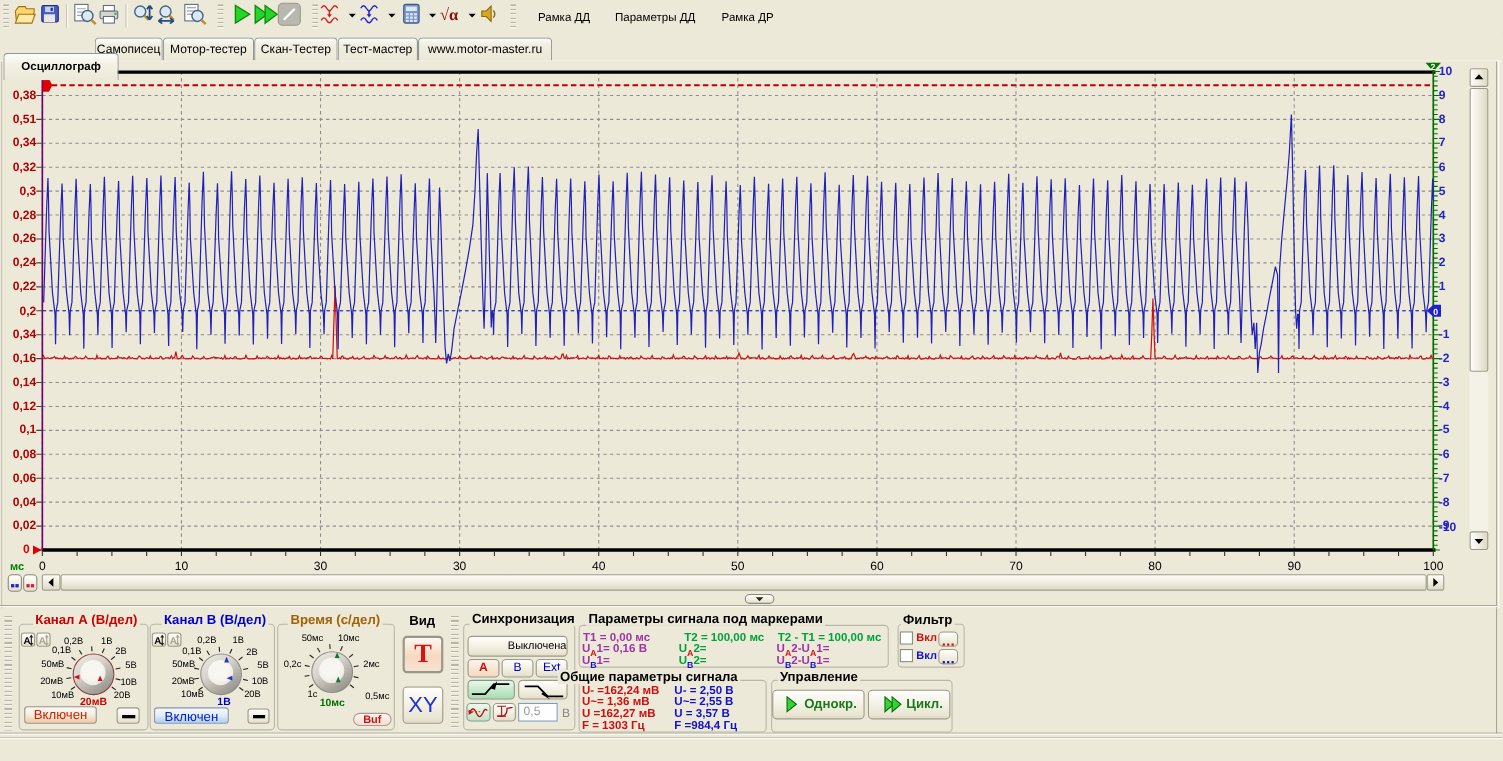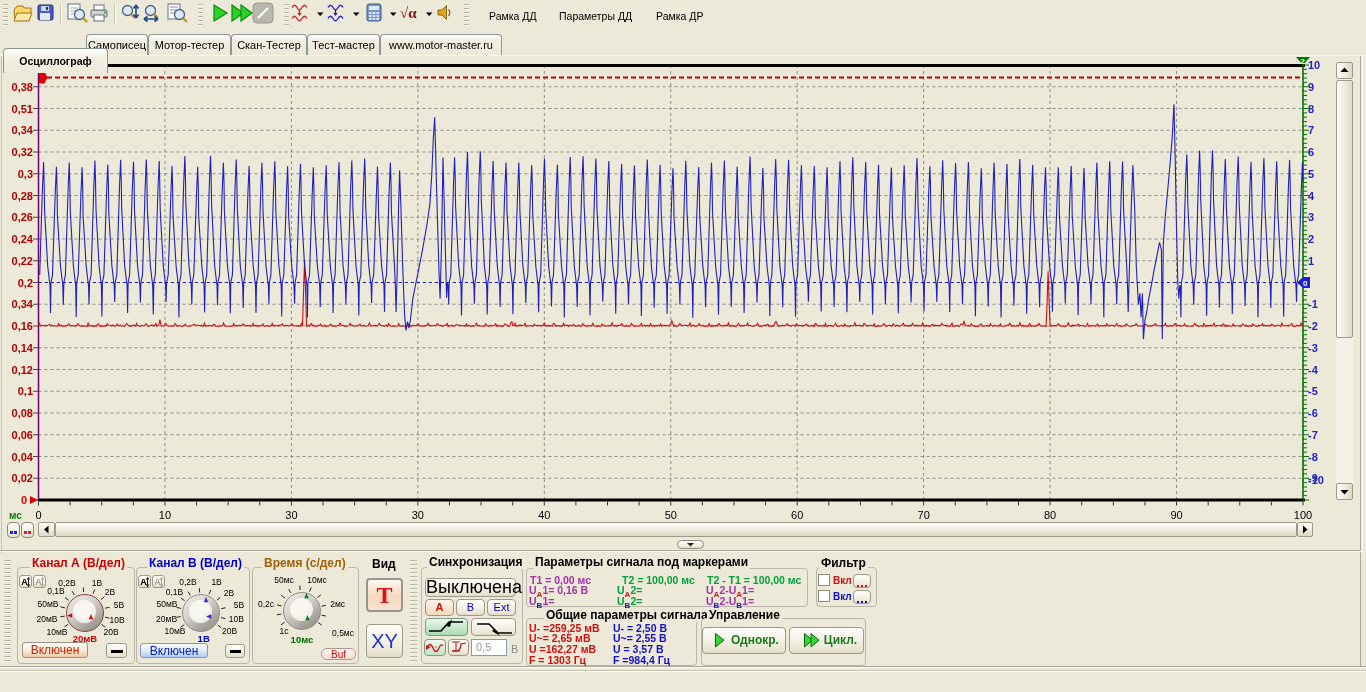--- a/index.html
+++ b/index.html
@@ -305,29 +305,29 @@
 <div class="gb" style="left:252px;top:567px;width:107px;height:97px"></div>
 <div class="gt" style="left:262px;top:557px;color:#a16207">Время (с/дел)</div>
 <div class="knob" style="left:282.5px;top:591.5px;border-color:#8f8d85"></div>
 <div class="kl" style="left:284px;top:580px">50мс</div>
 <div class="kl" style="left:317px;top:580px">10мс</div>
 <div class="kl" style="left:266px;top:604px">0,2с</div>
 <div class="kl" style="left:337.6px;top:604px">2мс</div>
 <div class="kl" style="left:284px;top:631px">1с</div>
 <div class="kl" style="left:343px;top:632.6px">0,5мс</div>
 <div class="kl" style="left:302px;top:638.6px;color:#007000;font-size:9.5px;font-weight:bold">10мс</div>
-<div class="btn" style="left:321px;top:648px;width:35px;height:12px;border-radius:6px;background:linear-gradient(180deg,#fdf6f2,#f6ded2);border-color:#b09890;font-size:10px;font-weight:normal;color:#cc1111;text-align:center;line-height:11px">Buf</div>
+<div class="btn" style="left:321px;top:648px;width:35px;height:12px;border-radius:6px;background:linear-gradient(180deg,#fdf6f2,#f6ded2);border-color:#b09890;font-size:10px;font-weight:bold;color:#cc1111;text-align:center;line-height:11px">Buf</div>
 
 <div class="ab" style="left:372px;top:557px;font-weight:bold;font-size:12px">Вид</div>
 <div class="btn" style="left:366px;top:578px;width:37px;height:34px;border-radius:4px;border:2px solid #99968a;background:linear-gradient(180deg,#fcf9f4,#f7d9be 55%,#f6e3d2);color:#dd1111;font-family:'Liberation Serif',serif;font-size:24px;font-weight:bold;text-align:center;line-height:30px">T</div>
 <div class="btn" style="left:366px;top:624px;width:37px;height:34px;border-radius:4px;color:#2233cc;font-size:20px;text-align:center;line-height:32px">XY</div>
 
 <div class="gb" style="left:421px;top:567px;width:102px;height:97px"></div>
 <div class="gt" style="left:427px;top:556px">Синхронизация</div>
-<div class="btn" style="left:425px;top:578px;width:91px;height:19px;font-size:18px;text-align:left;line-height:17px;border-radius:4px">Выключена</div>
+<div class="btn" style="left:425px;top:578px;width:91px;height:19px;font-size:10px;text-align:right;line-height:17px;border-radius:4px">Выключена</div>
 <div class="btn" style="left:425px;top:599px;width:29px;height:17px;background:linear-gradient(180deg,#fbf4ec,#f6d9bd);border-color:#98948a;font-size:11px;font-weight:bold;color:#cc1111;text-align:center;line-height:15px;border-radius:4px">А</div>
 <div class="btn" style="left:456px;top:599px;width:29px;height:17px;font-size:11px;color:#0000cc;text-align:center;line-height:15px;border-radius:4px">B</div>
 <div class="btn" style="left:487px;top:599px;width:29px;height:17px;font-size:11px;color:#0000bb;text-align:center;line-height:15px;border-radius:4px">Ext</div>
 <div class="btn" style="left:425px;top:618px;width:43px;height:18px;background:linear-gradient(180deg,#e9f8ea,#a7dcb2);border-color:#7f9a84;border-radius:4px"></div>
 <div class="btn" style="left:471px;top:618px;width:45px;height:18px;border-radius:4px"></div>
 <div class="btn" style="left:424px;top:639px;width:22px;height:17px;background:linear-gradient(180deg,#eef8ef,#bfe4c6);border-color:#7f9a84;border-radius:4px"></div>
 <div class="btn" style="left:448px;top:639px;width:21px;height:17px;border-radius:4px"></div>
 <div class="ab" style="left:471px;top:639px;width:36px;height:17px;background:#fff;border:1px solid #7f9db9;box-sizing:border-box;font-size:11px;color:#9a9a9a;line-height:15px;padding-left:4px">0,5</div>
 <div class="ab" style="left:511px;top:643px;font-size:11px;color:#888">В</div>
 
@@ -346,23 +346,23 @@
 <div class="gb" style="left:816px;top:567px;width:61px;height:40px"></div>
 <div class="gt" style="left:819px;top:557px">Фильтр</div>
 <div class="ck" style="left:818px;top:574px"></div>
 <div class="ab" style="left:833px;top:574px;font-size:10px;font-weight:bold;color:#cc1111;line-height:13px">Вкл</div>
 <div class="btn dots" style="left:853px;top:574px;width:18px;height:14px;border-radius:4px;text-align:center;line-height:12px"><b style="background:#cc1111"></b><b style="background:#cc1111"></b><b style="background:#cc1111"></b></div>
 <div class="ck" style="left:818px;top:590px"></div>
 <div class="ab" style="left:833px;top:590px;font-size:10px;font-weight:bold;color:#1111cc;line-height:13px">Вкл</div>
 <div class="btn dots" style="left:853px;top:590px;width:18px;height:14px;border-radius:4px;text-align:center;line-height:12px"><b style="background:#1111cc"></b><b style="background:#1111cc"></b><b style="background:#1111cc"></b></div>
 
 <div class="gb" style="left:526px;top:618px;width:171px;height:48px"></div>
-<div class="gt" style="left:544px;top:609px">Общие параметры сигнала</div>
-<div class="pv" style="left:529px;top:622.5px;color:#cc1111">U- =259,25 мВ</div>
-<div class="pv" style="left:529px;top:633.3px;color:#cc1111">U~=  2,65 мВ</div>
+<div class="gt" style="left:507px;top:609px">Общие параметры сигнала</div>
+<div class="pv" style="left:529px;top:622.5px;color:#cc1111">U- =162,24 мВ</div>
+<div class="pv" style="left:529px;top:633.3px;color:#cc1111">U~=  1,36 мВ</div>
 <div class="pv" style="left:529px;top:644px;color:#cc1111">U  =162,27 мВ</div>
 <div class="pv" style="left:529px;top:654.5px;color:#cc1111">F  = 1303 Гц</div>
 <div class="pv" style="left:613px;top:622.5px;color:#1111cc">U- = 2,50 В</div>
 <div class="pv" style="left:613px;top:633.3px;color:#1111cc">U~= 2,55 В</div>
 <div class="pv" style="left:613px;top:644px;color:#1111cc">U  = 3,57 В</div>
 <div class="pv" style="left:613px;top:654.5px;color:#1111cc">F  =984,4 Гц</div>
 
 <div class="gb" style="left:701px;top:618px;width:165px;height:48px"></div>
 <div class="gt" style="left:707px;top:609px">Управление</div>
 <div class="btn" style="left:702px;top:627px;width:84px;height:27px;border-radius:4px;font-size:12px;font-weight:bold;color:#1a7a1a;text-align:center;line-height:25px;padding-left:22px">Однокр.</div>

